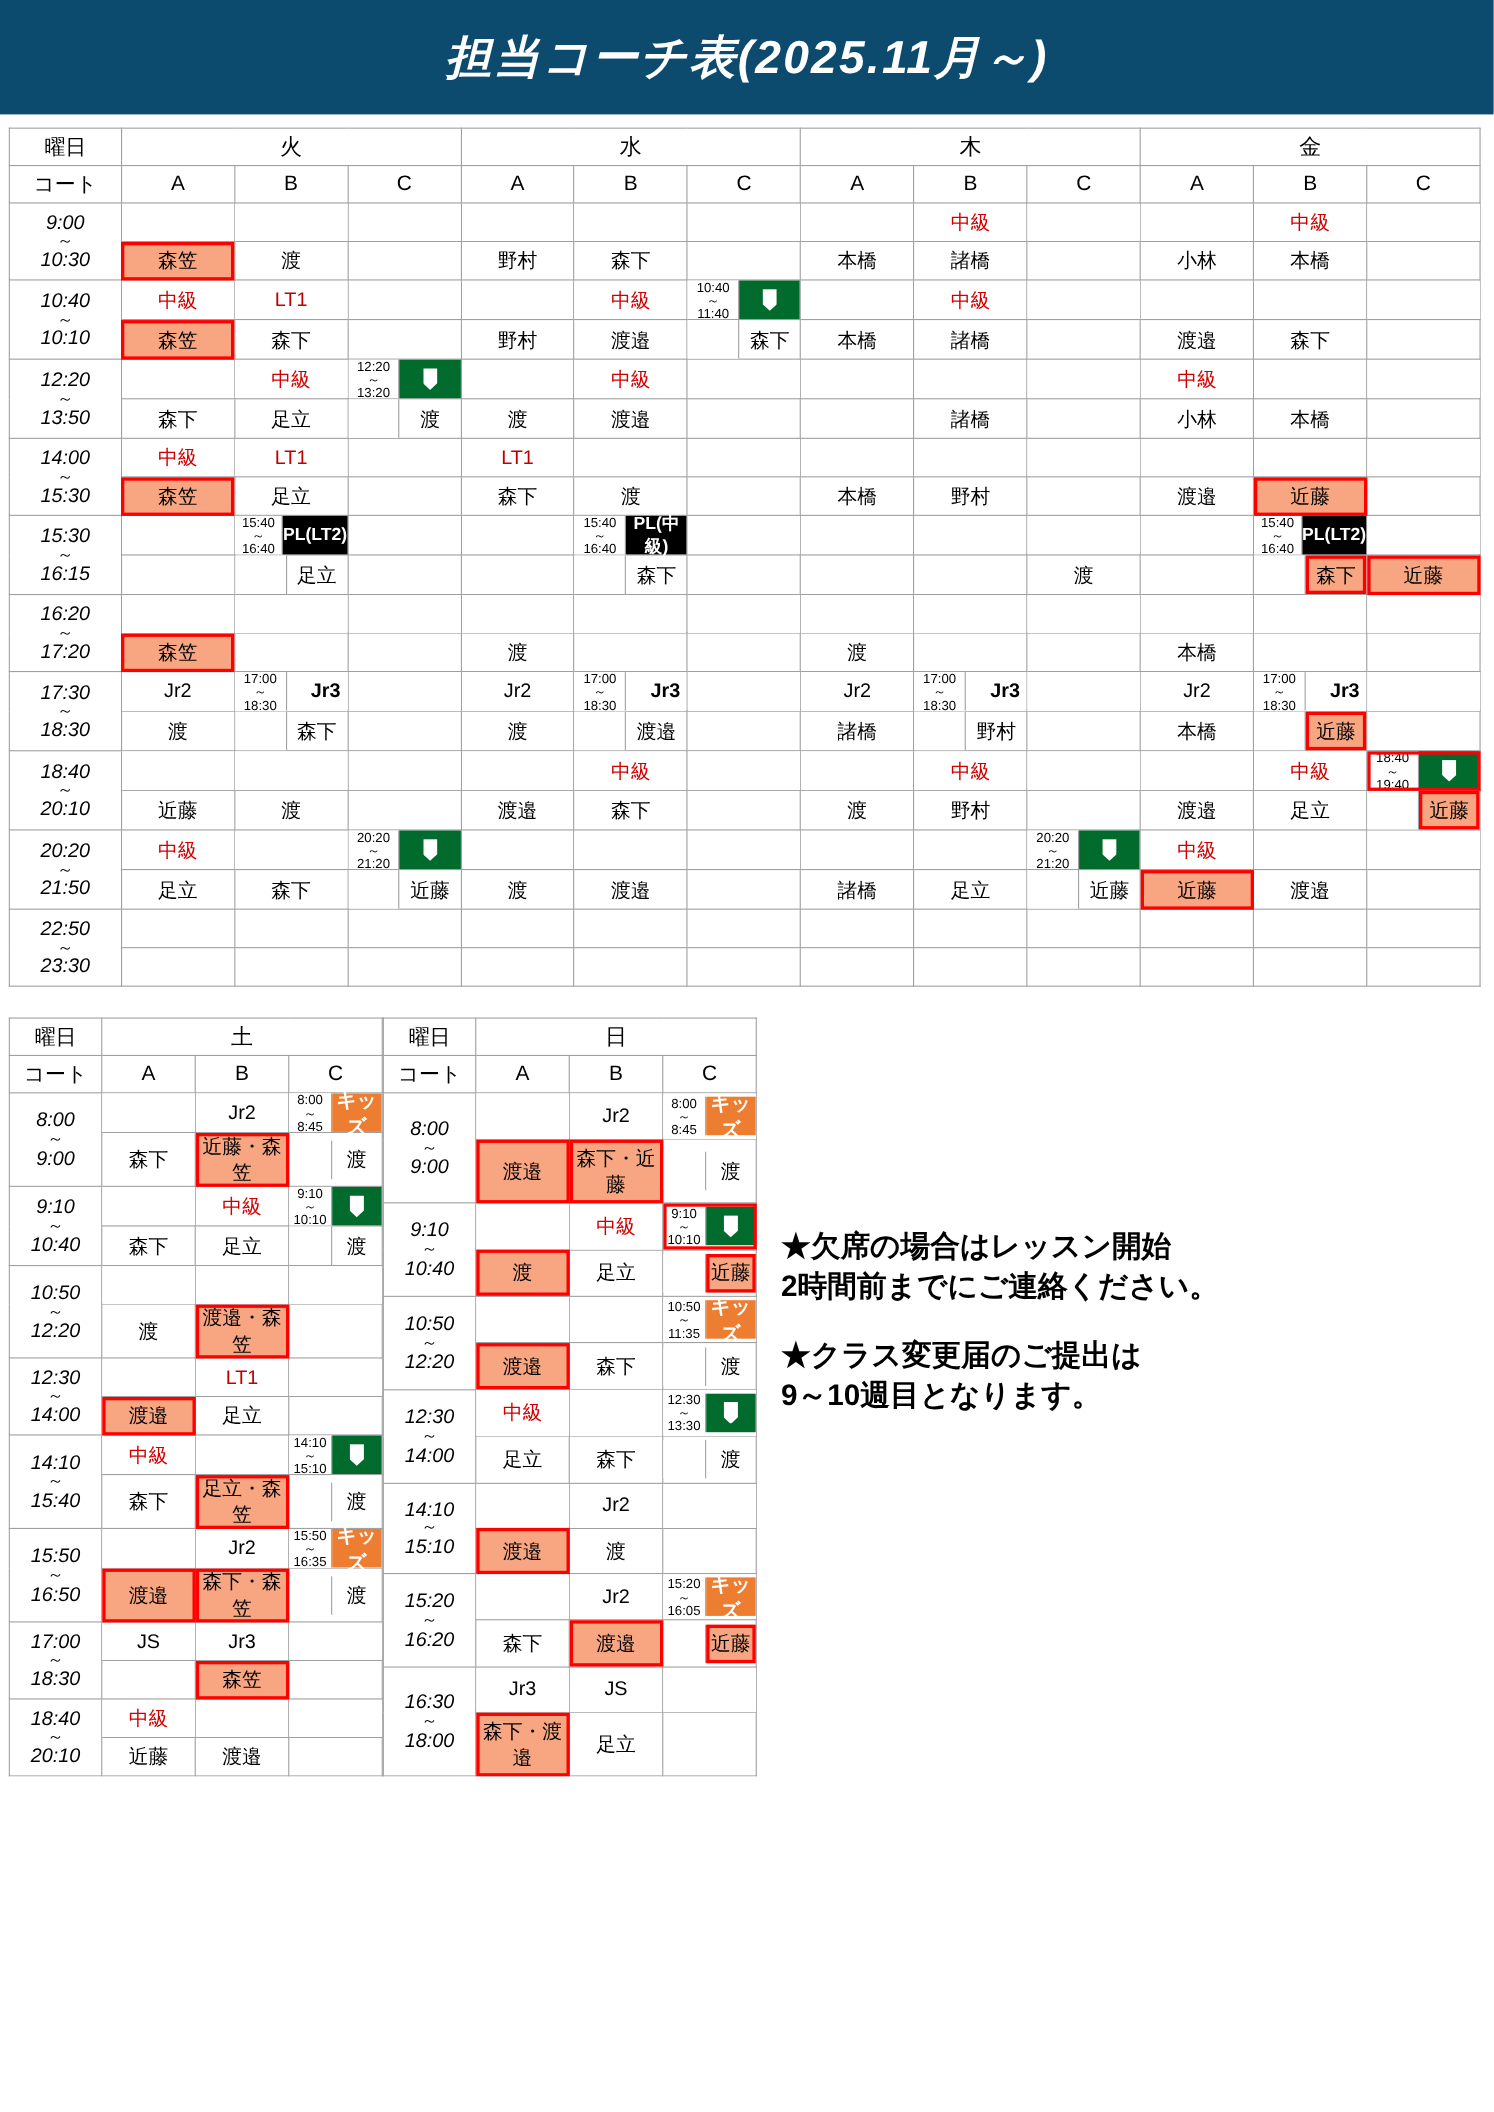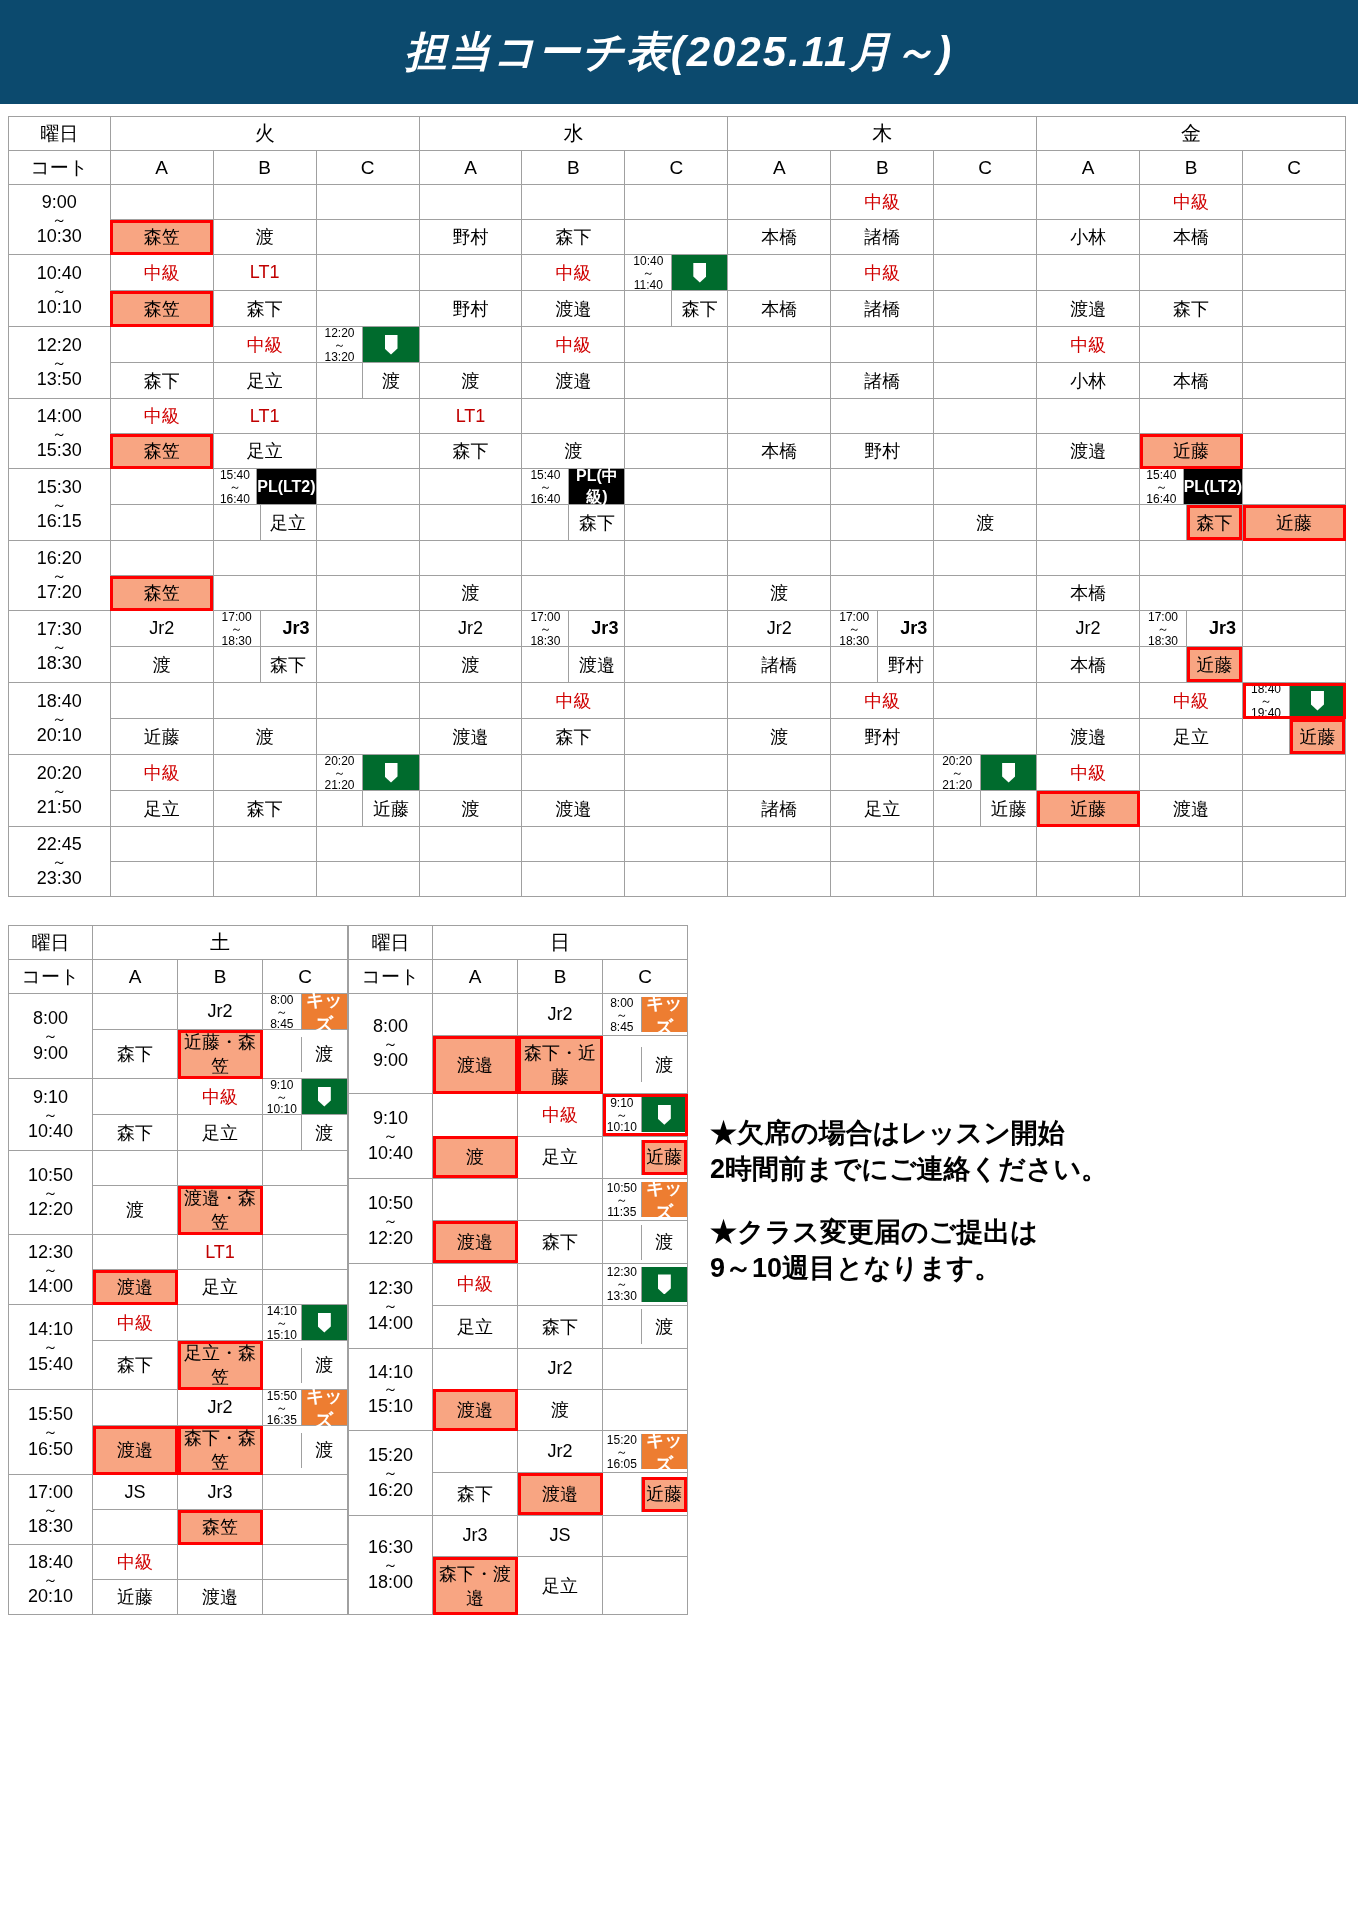--- a/index.html
+++ b/index.html
@@ -45,21 +45,21 @@
     font-size: 19px;
     height: 34px;
   }
   .hdr.day { font-size: 20px; }
   .timecell {
     font-size: 18px;
     line-height: 1.05;
     height: 70px;
     background: #ffffff;
   }
-  .timecell .tl { display:block; }
+  .timecell .tl { display:block;font-style:italic; }
   .timecell .tw { display:block; font-size: 15px; }
 
   
   .lbl {
     height: 35px;
     font-size: 18px;
     font-weight: bold;
     color: #ffffff;
     position: relative;
   }
@@ -657,21 +657,21 @@
               <div class="t" style="font-size: 12px;"></div>
               <div class="v" style="font-weight: normal; font-size: 18px;">近藤</div>
             </div>
           </td>
           <td class="coach hl">近藤</td>
           <td class="coach">渡邉</td>
           <td class="coach"></td>
         </tr>
         <tr>
           <td class="timecell" rowspan="2">
-            <span class="tl">22:45</span>
+            <span class="tl">22:50</span>
             <span class="tw">～</span>
             <span class="tl">23:30</span>
           </td>
           <td class="coach c-blank" style="height: 35px;"></td>
           <td class="coach c-blank" style="height: 35px;"></td>
           <td class="coach c-blank" style="height: 35px;"></td>
           <td class="coach c-blank" style="height: 35px;"></td>
           <td class="coach c-blank" style="height: 35px;"></td>
           <td class="coach c-blank" style="height: 35px;"></td>
           <td class="coach c-blank" style="height: 35px;"></td>

